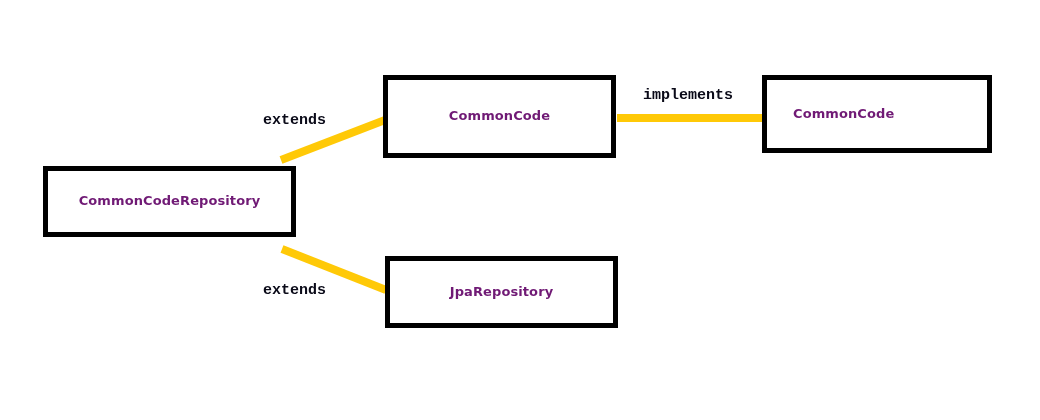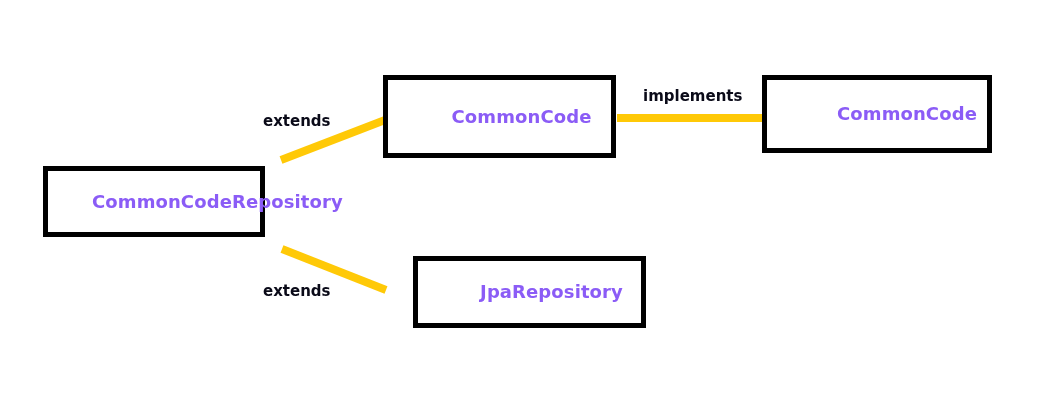--- a/index.html
+++ b/index.html
@@ -21,65 +21,65 @@
     position: absolute;
     box-sizing: border-box;
     background: #ffffff;
     border: 5px solid #000000;
     display: flex;
     flex-direction: column;
     justify-content: center;
     z-index: 3;
   }
   .node .line {
-    font-size: 18px;
+    font-size: 13px;
     font-weight: bold;
-    color: #8b5cf6;
+    color: #701a75;
     letter-spacing: 0.1px;
     line-height: 1.55;
     white-space: nowrap;
-    padding-left: 44px;
   }
   .node.center .line { text-align: center; }
   .node.left-align { padding-left: 26px; }
   .node.left-align .line { text-align: left; }
 
   #node-commoncoderepository {
     left: 43px;  top: 166px;
-    width: 222px; height: 71px;
+    width: 253px; height: 71px;
   }
   #node-commoncodequeryrepository {
     left: 383px; top: 75px;
     width: 233px; height: 83px;
   }
   #node-commoncodequeryrepositoryimpl {
     left: 762px; top: 75px;
     width: 230px; height: 78px;
   }
   #node-jparepository {
     left: 385px; top: 256px;
-    width: 233px; height: 72px; margin-left: 28px;
+    width: 233px; height: 72px;
   }
 
   
   #connectors {
     position: absolute;
     left: 0; top: 0;
     width: 1040px; height: 420px;
     z-index: 1;
   }
 
   
   .edge-label {
     position: absolute;
     font-size: 15px;
     font-weight: bold;
     color: #0a0a18;
     white-space: nowrap;
     z-index: 4;
+    font-family: Liberation Mono, monospace;
   }
   #label-extends-query    { left: 263px; top: 112px; }
   #label-implements       { left: 643px; top: 87px;  }
   #label-extends-jpa      { left: 263px; top: 282px; }
 </style>
 </head>
 <body>
 
 <div id="diagram">
 

